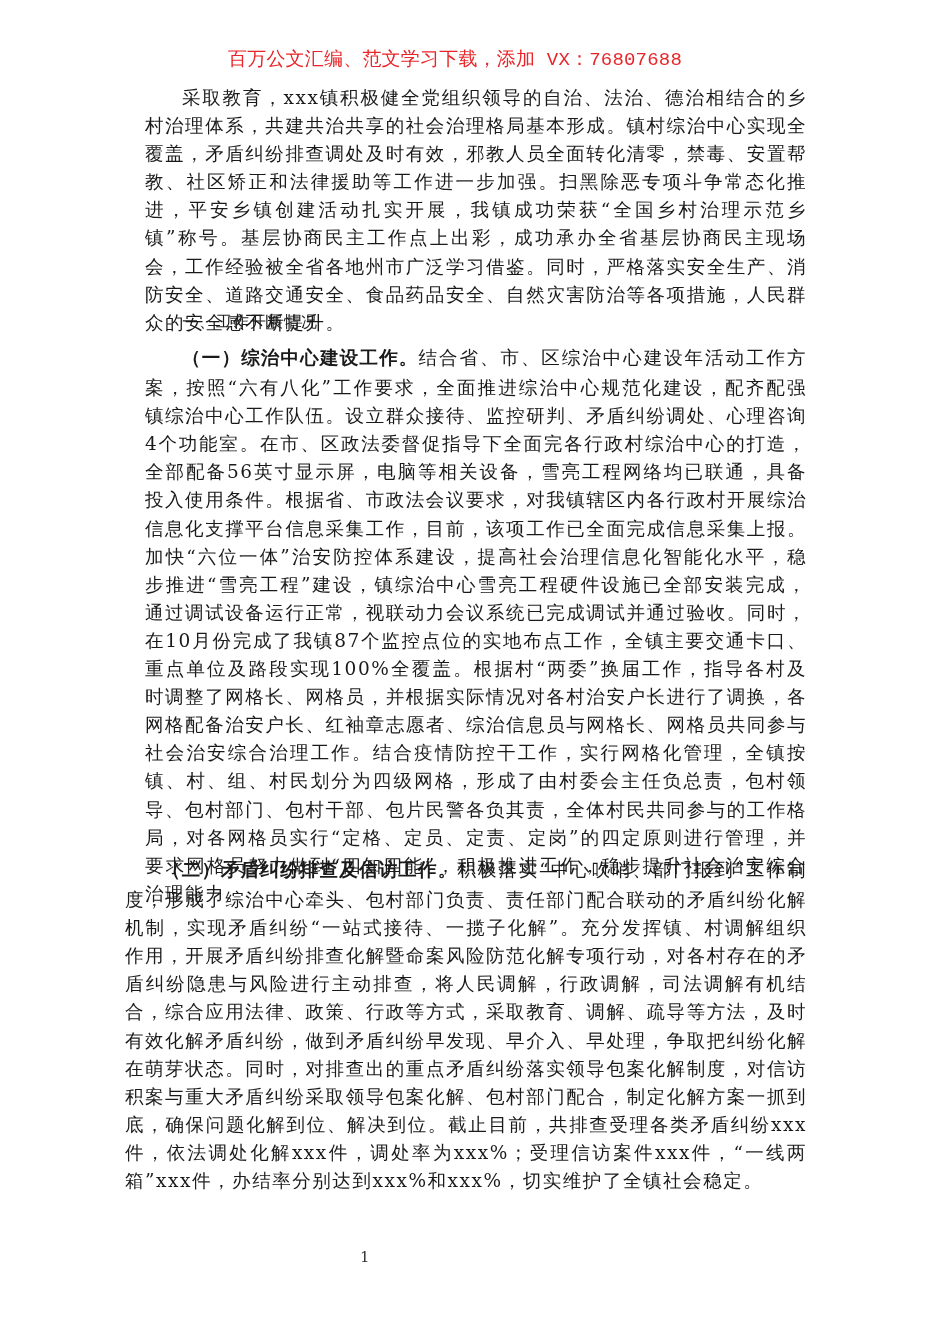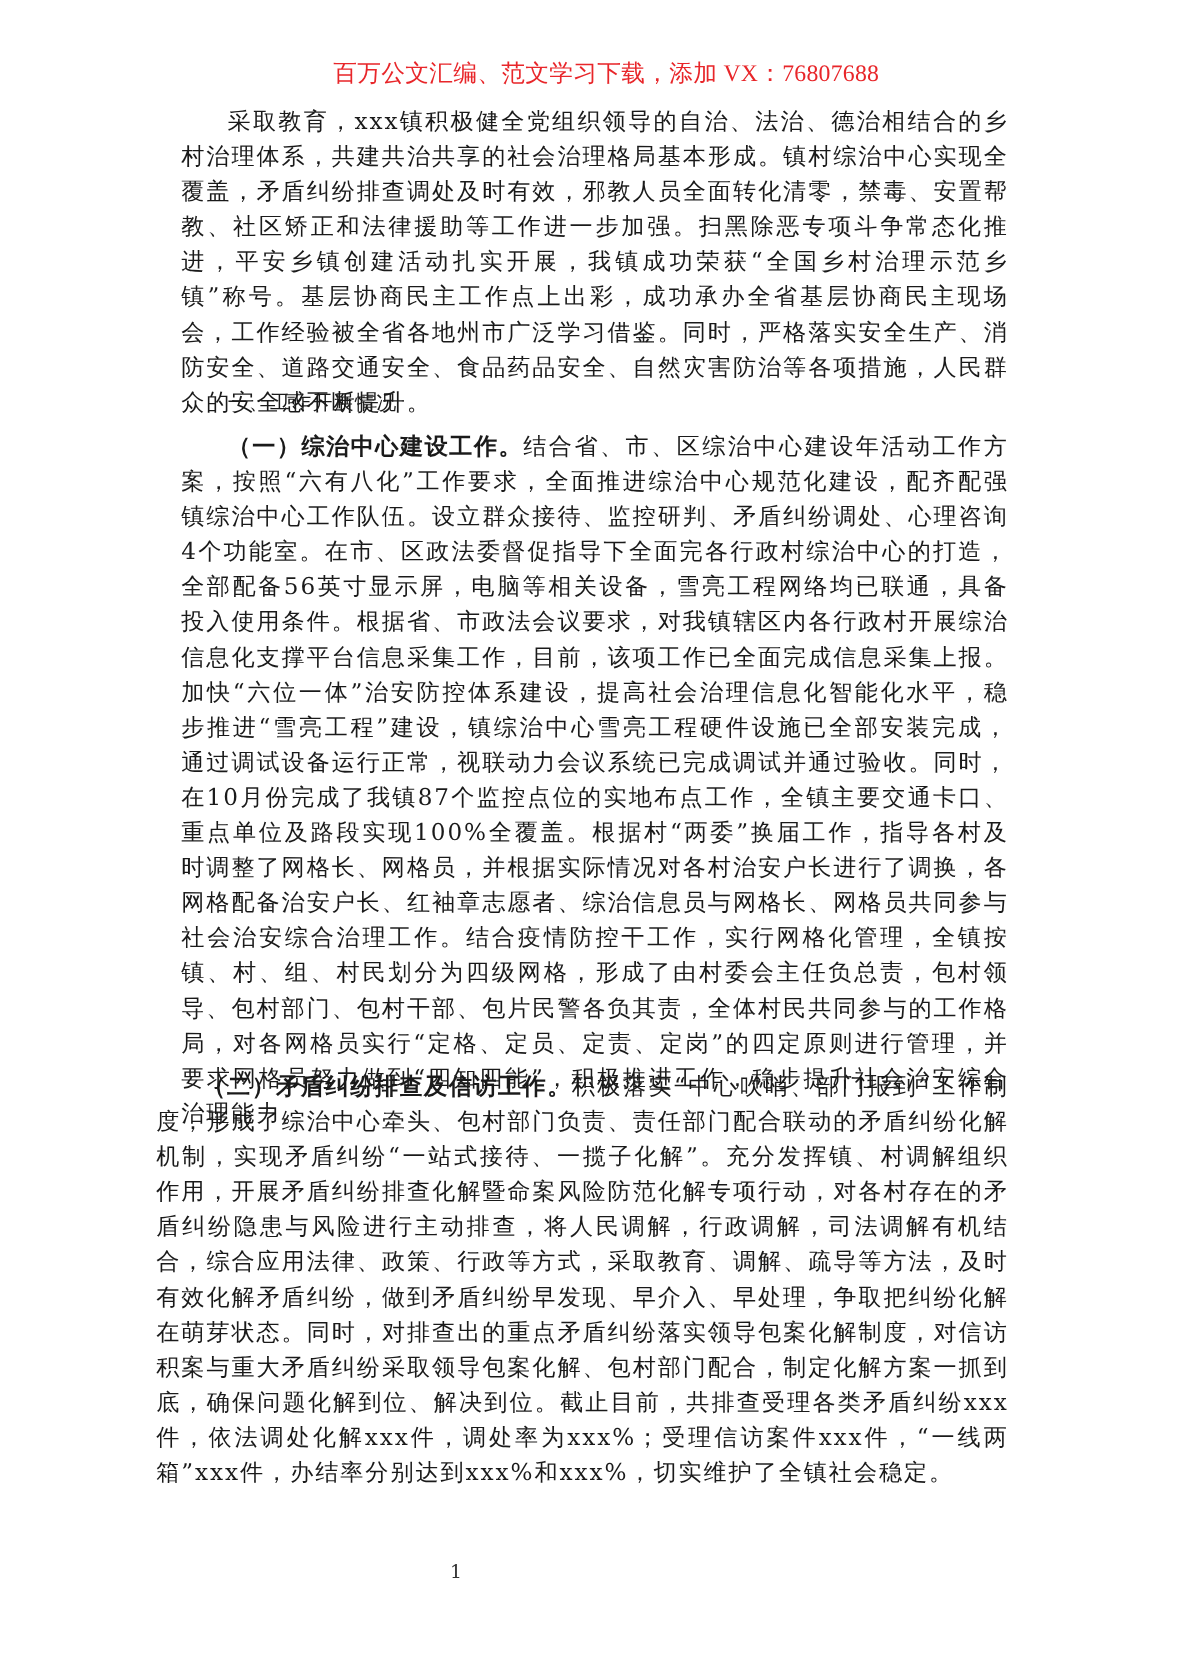--- a/index.html
+++ b/index.html
@@ -1,29 +1,29 @@
 <!DOCTYPE html>
 <html><head>
 <meta charset="utf-8">
 <style>
   html, body { margin: 0; padding: 0; background: #ffffff; }
   body { width: 950px; height: 1344px; position: relative; overflow: hidden;
          font-family: "DejaVu Serif", "Liberation Serif", serif; color: #1a1a1a; }
   .page { position: absolute; left: 0; top: 0; width: 950px; height: 1344px; background: #fff; }
   .banner { position: absolute; top: 46px; left: 0; width: 910px; text-align: center;
-            font-family: Liberation Serif, serif; font-size: 19px;
-            color: #e8262a; letter-spacing: 0.2px; margin-left: 30px; }
+            font-family: Liberation Mono, monospace; font-size: 19px;
+            color: #e8262a; letter-spacing: 0.2px; }
   .para { position: absolute; font-size: 18.5px; line-height: 28.1px; text-align: justify;
           text-align-last: left; letter-spacing: 1.55px; word-break: break-all; }
   .p1 { left: 145px; top: 84px; width: 662px; text-indent: 37px; }
   .h1 { position: absolute; left: 182px; top: 308px; font-size: 16px; line-height: 28px;
         font-family: "DejaVu Sans", "Liberation Sans", sans-serif; color: #1a1a1a; letter-spacing: 1px; }
   .s1 { left: 145px; top: 344px; width: 662px; text-indent: 37px; }
   .s2 { left: 125px; top: 856px; width: 682px; text-indent: 37px; }
-  .lead { font-weight: bold; font-family: Liberation Serif, serif; letter-spacing: 0.8px; }
+  .lead { font-weight: bold; font-family: Liberation Mono, monospace; letter-spacing: 0.8px; }
   .pagenum { position: absolute; top: 1248px; left: 360px; font-size: 15px; color: #333; }
 </style>
 </head>
 <body>
 
 <div class="page">
   <div class="banner">百万公文汇编、范文学习下载，添加 VX：76807688</div>
 
   <div class="para p1">采取教育，xxx镇积极健全党组织领导的自治、法治、德治相结合的乡村治理体系，共建共治共享的社会治理格局基本形成。镇村综治中心实现全覆盖，矛盾纠纷排查调处及时有效，邪教人员全面转化清零，禁毒、安置帮教、社区矫正和法律援助等工作进一步加强。扫黑除恶专项斗争常态化推进，平安乡镇创建活动扎实开展，我镇成功荣获“全国乡村治理示范乡镇”称号。基层协商民主工作点上出彩，成功承办全省基层协商民主现场会，工作经验被全省各地州市广泛学习借鉴。同时，严格落实安全生产、消防安全、道路交通安全、食品药品安全、自然灾害防治等各项措施，人民群众的安全感不断提升。</div>
 

